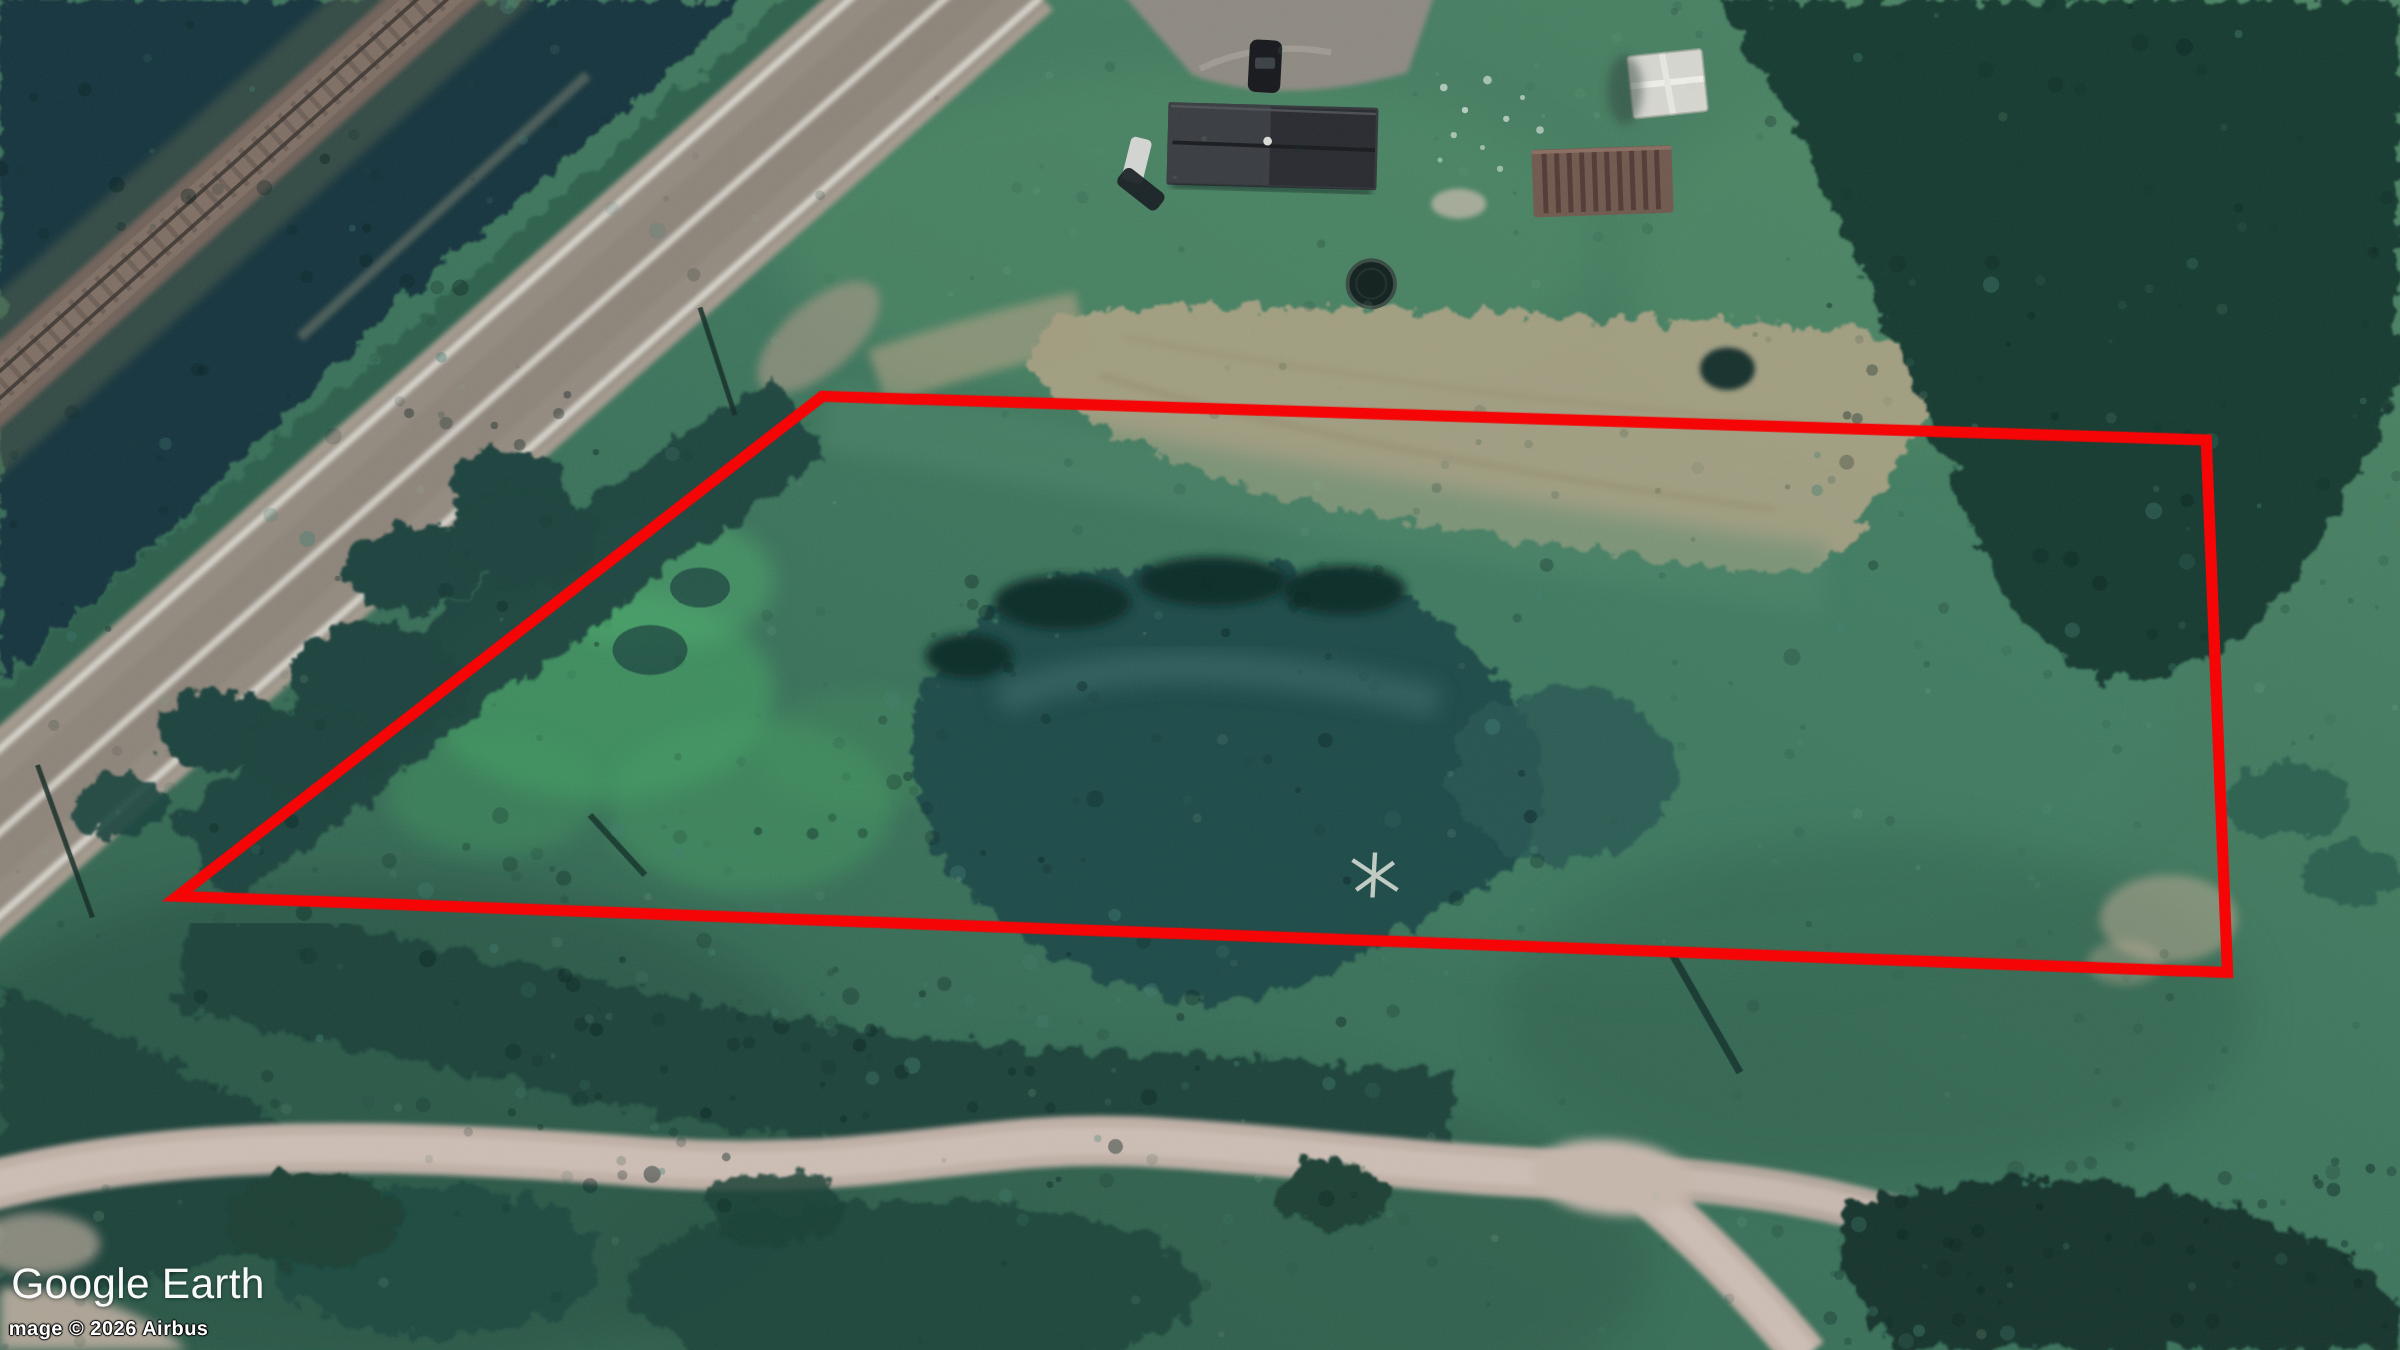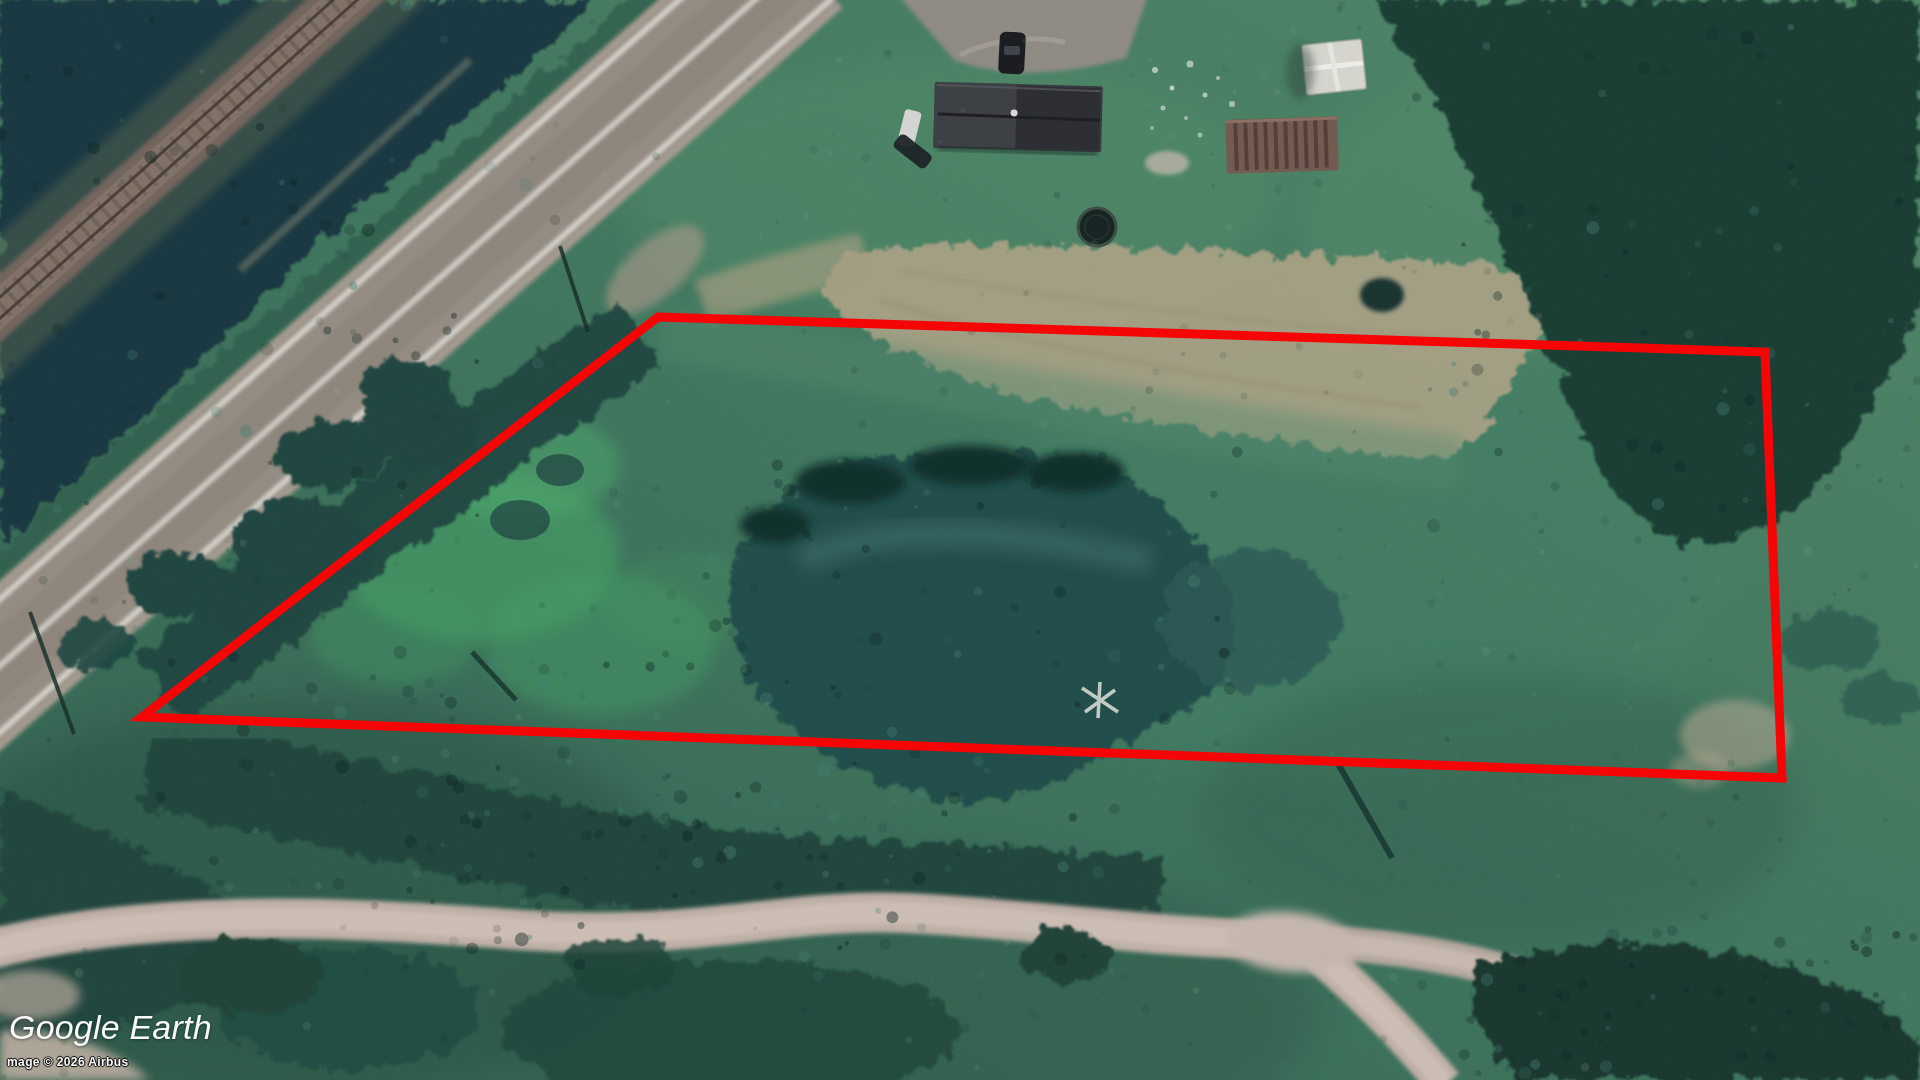--- a/index.html
+++ b/index.html
@@ -1,22 +1,22 @@
 <!DOCTYPE html>
 <html><head>
 <meta charset="utf-8">
 <style>
   html,body{margin:0;padding:0;background:#000;}
   .stage{position:relative;width:1920px;height:1080px;overflow:hidden;
          font-family:"Liberation Sans",sans-serif;}
   .stage svg{position:absolute;inset:0;display:block;}
   .wm{position:absolute;left:9px;top:1008px;color:rgba(255,255,255,.97);
       font-size:34px;letter-spacing:.2px;font-weight:400;
-      text-shadow:0 1px 3px rgba(0,0,0,.45);user-select:none;font-style:italic;}
-  .attr{position:absolute;left:7px;top:1055px;color:#fff;font-size:12px;
+      text-shadow:0 1px 3px rgba(0,0,0,.45);user-select:none;}
+  .attr{position:absolute;left:7px;top:1055px;color:#fff;font-size:16px;
       font-weight:700;letter-spacing:.4px;
       text-shadow:-1px 0 1px #000,1px 0 1px #000,0 -1px 1px #000,0 1px 1px #000;}
 </style>
 </head>
 <body>
 
 <div class="stage">
 
 <svg viewBox="0 0 1920 1080" width="1920" height="1080">
   <defs>

